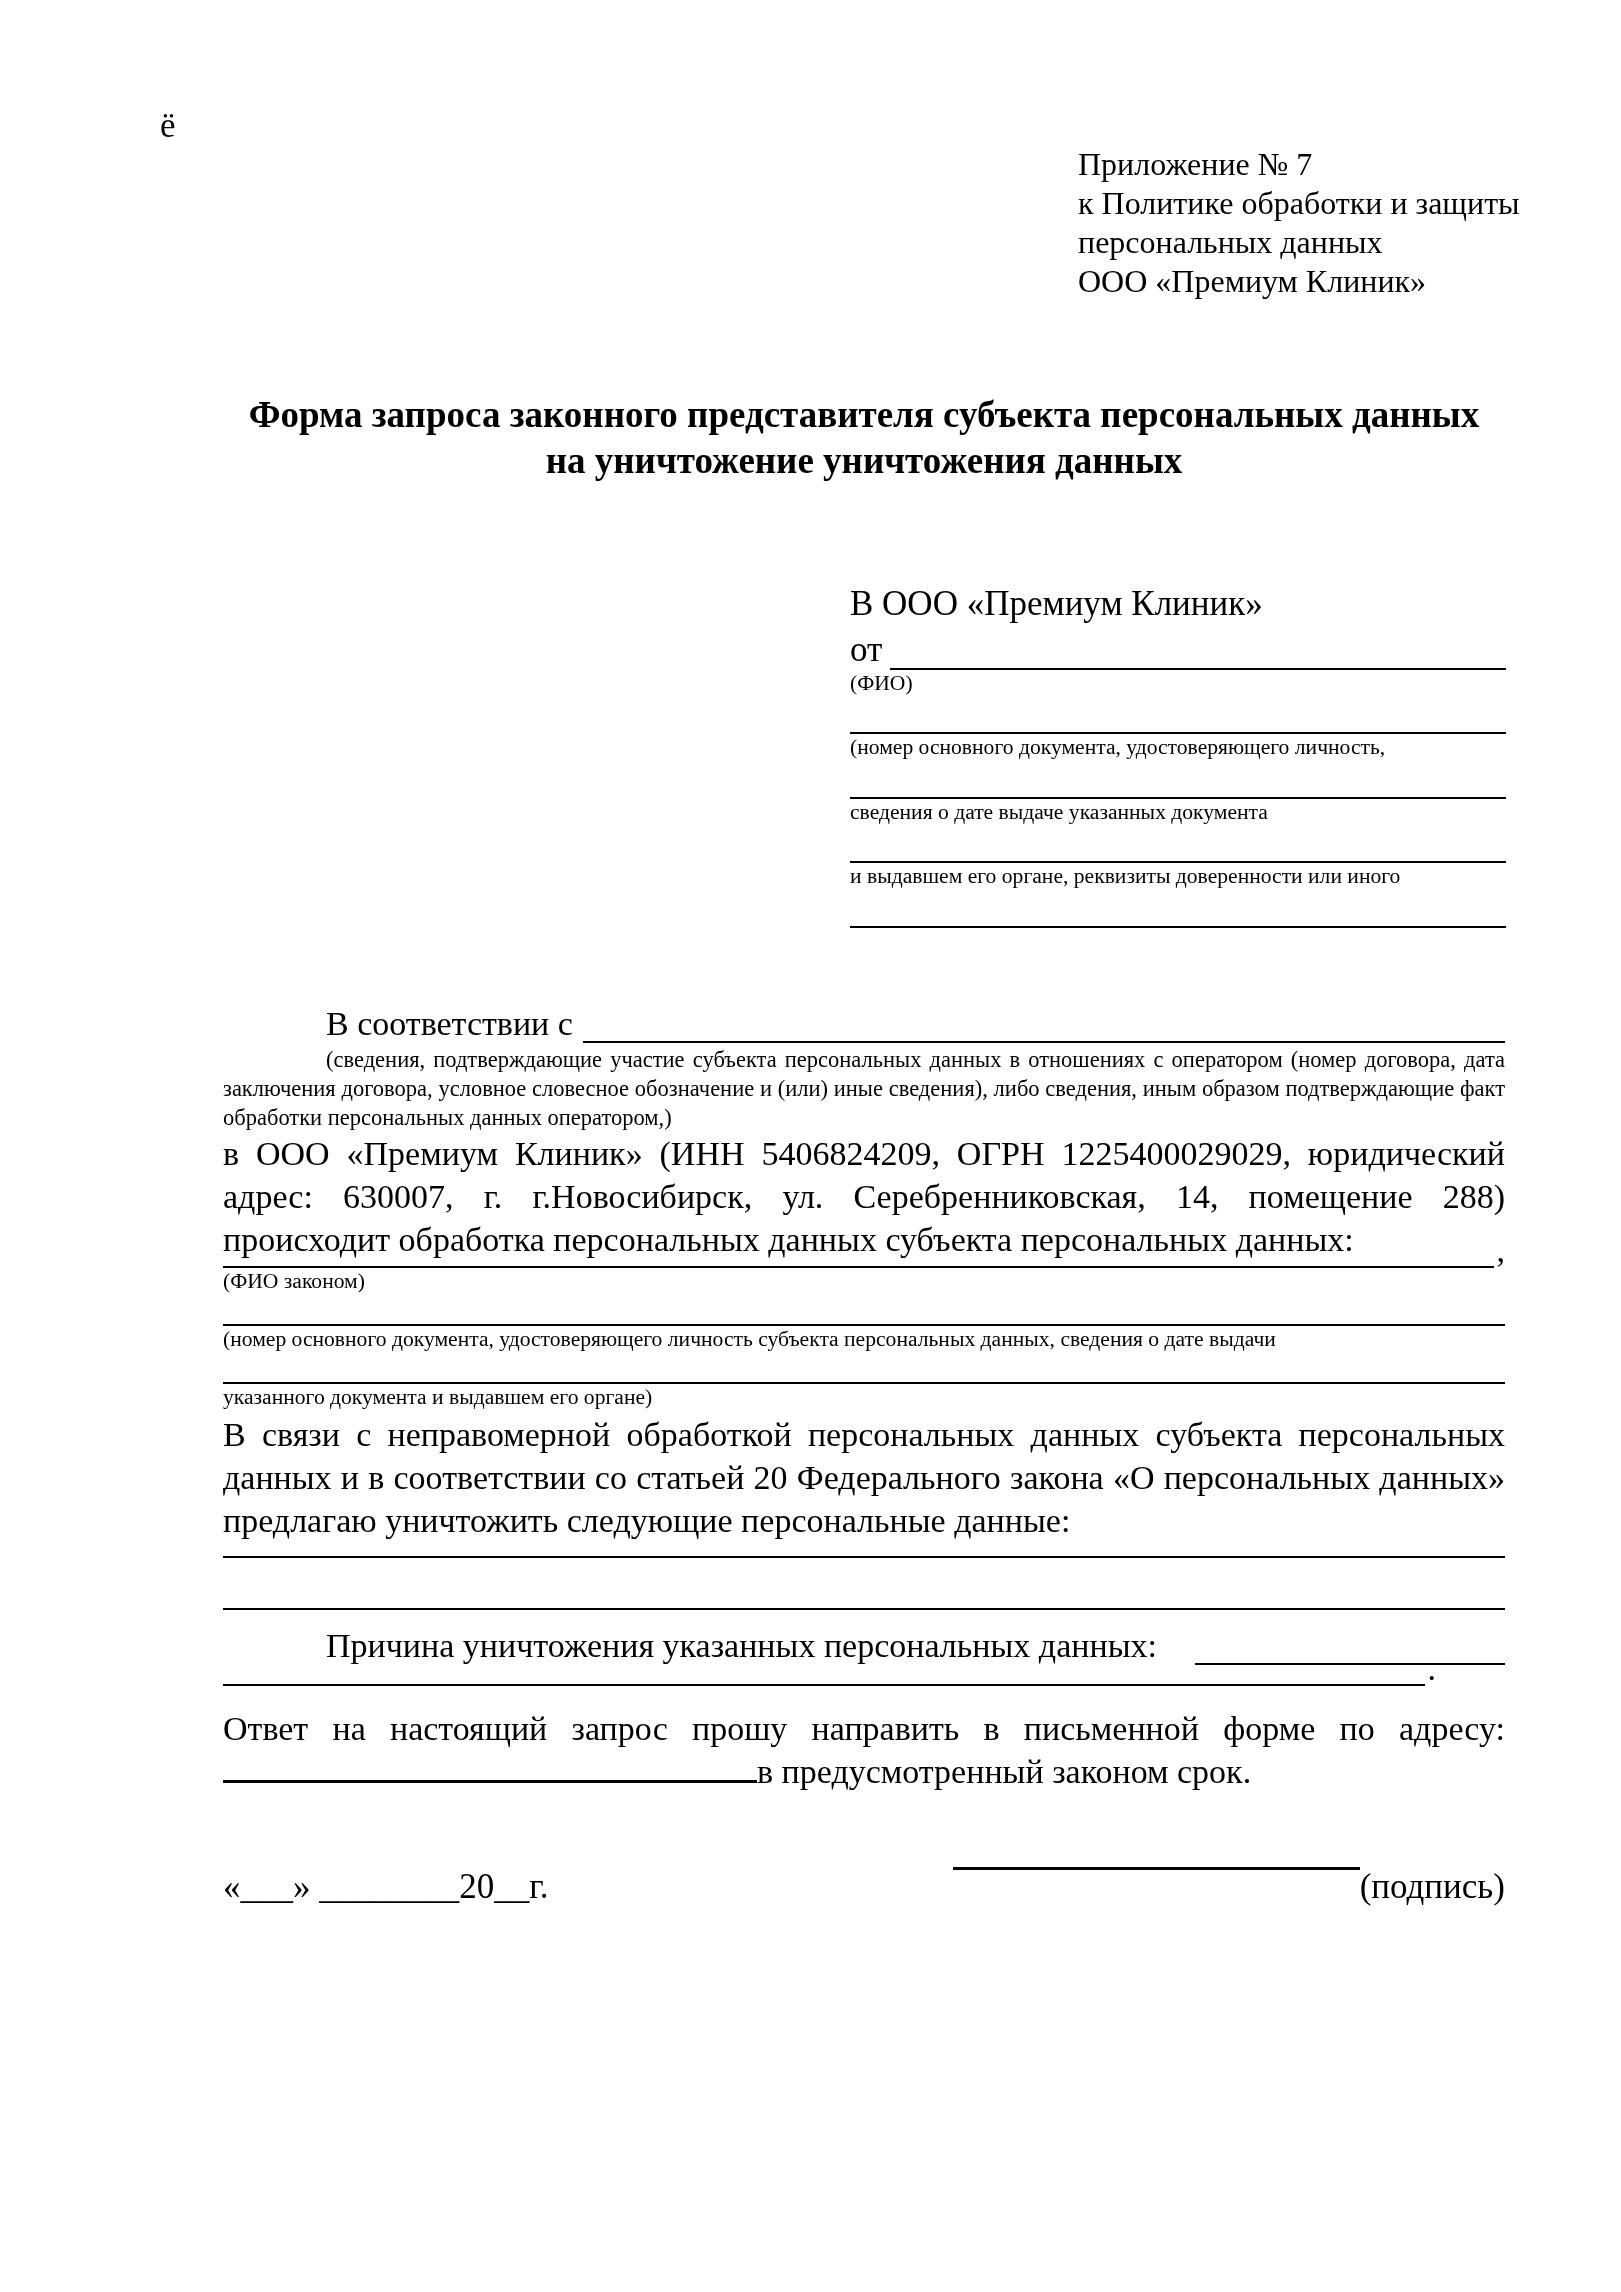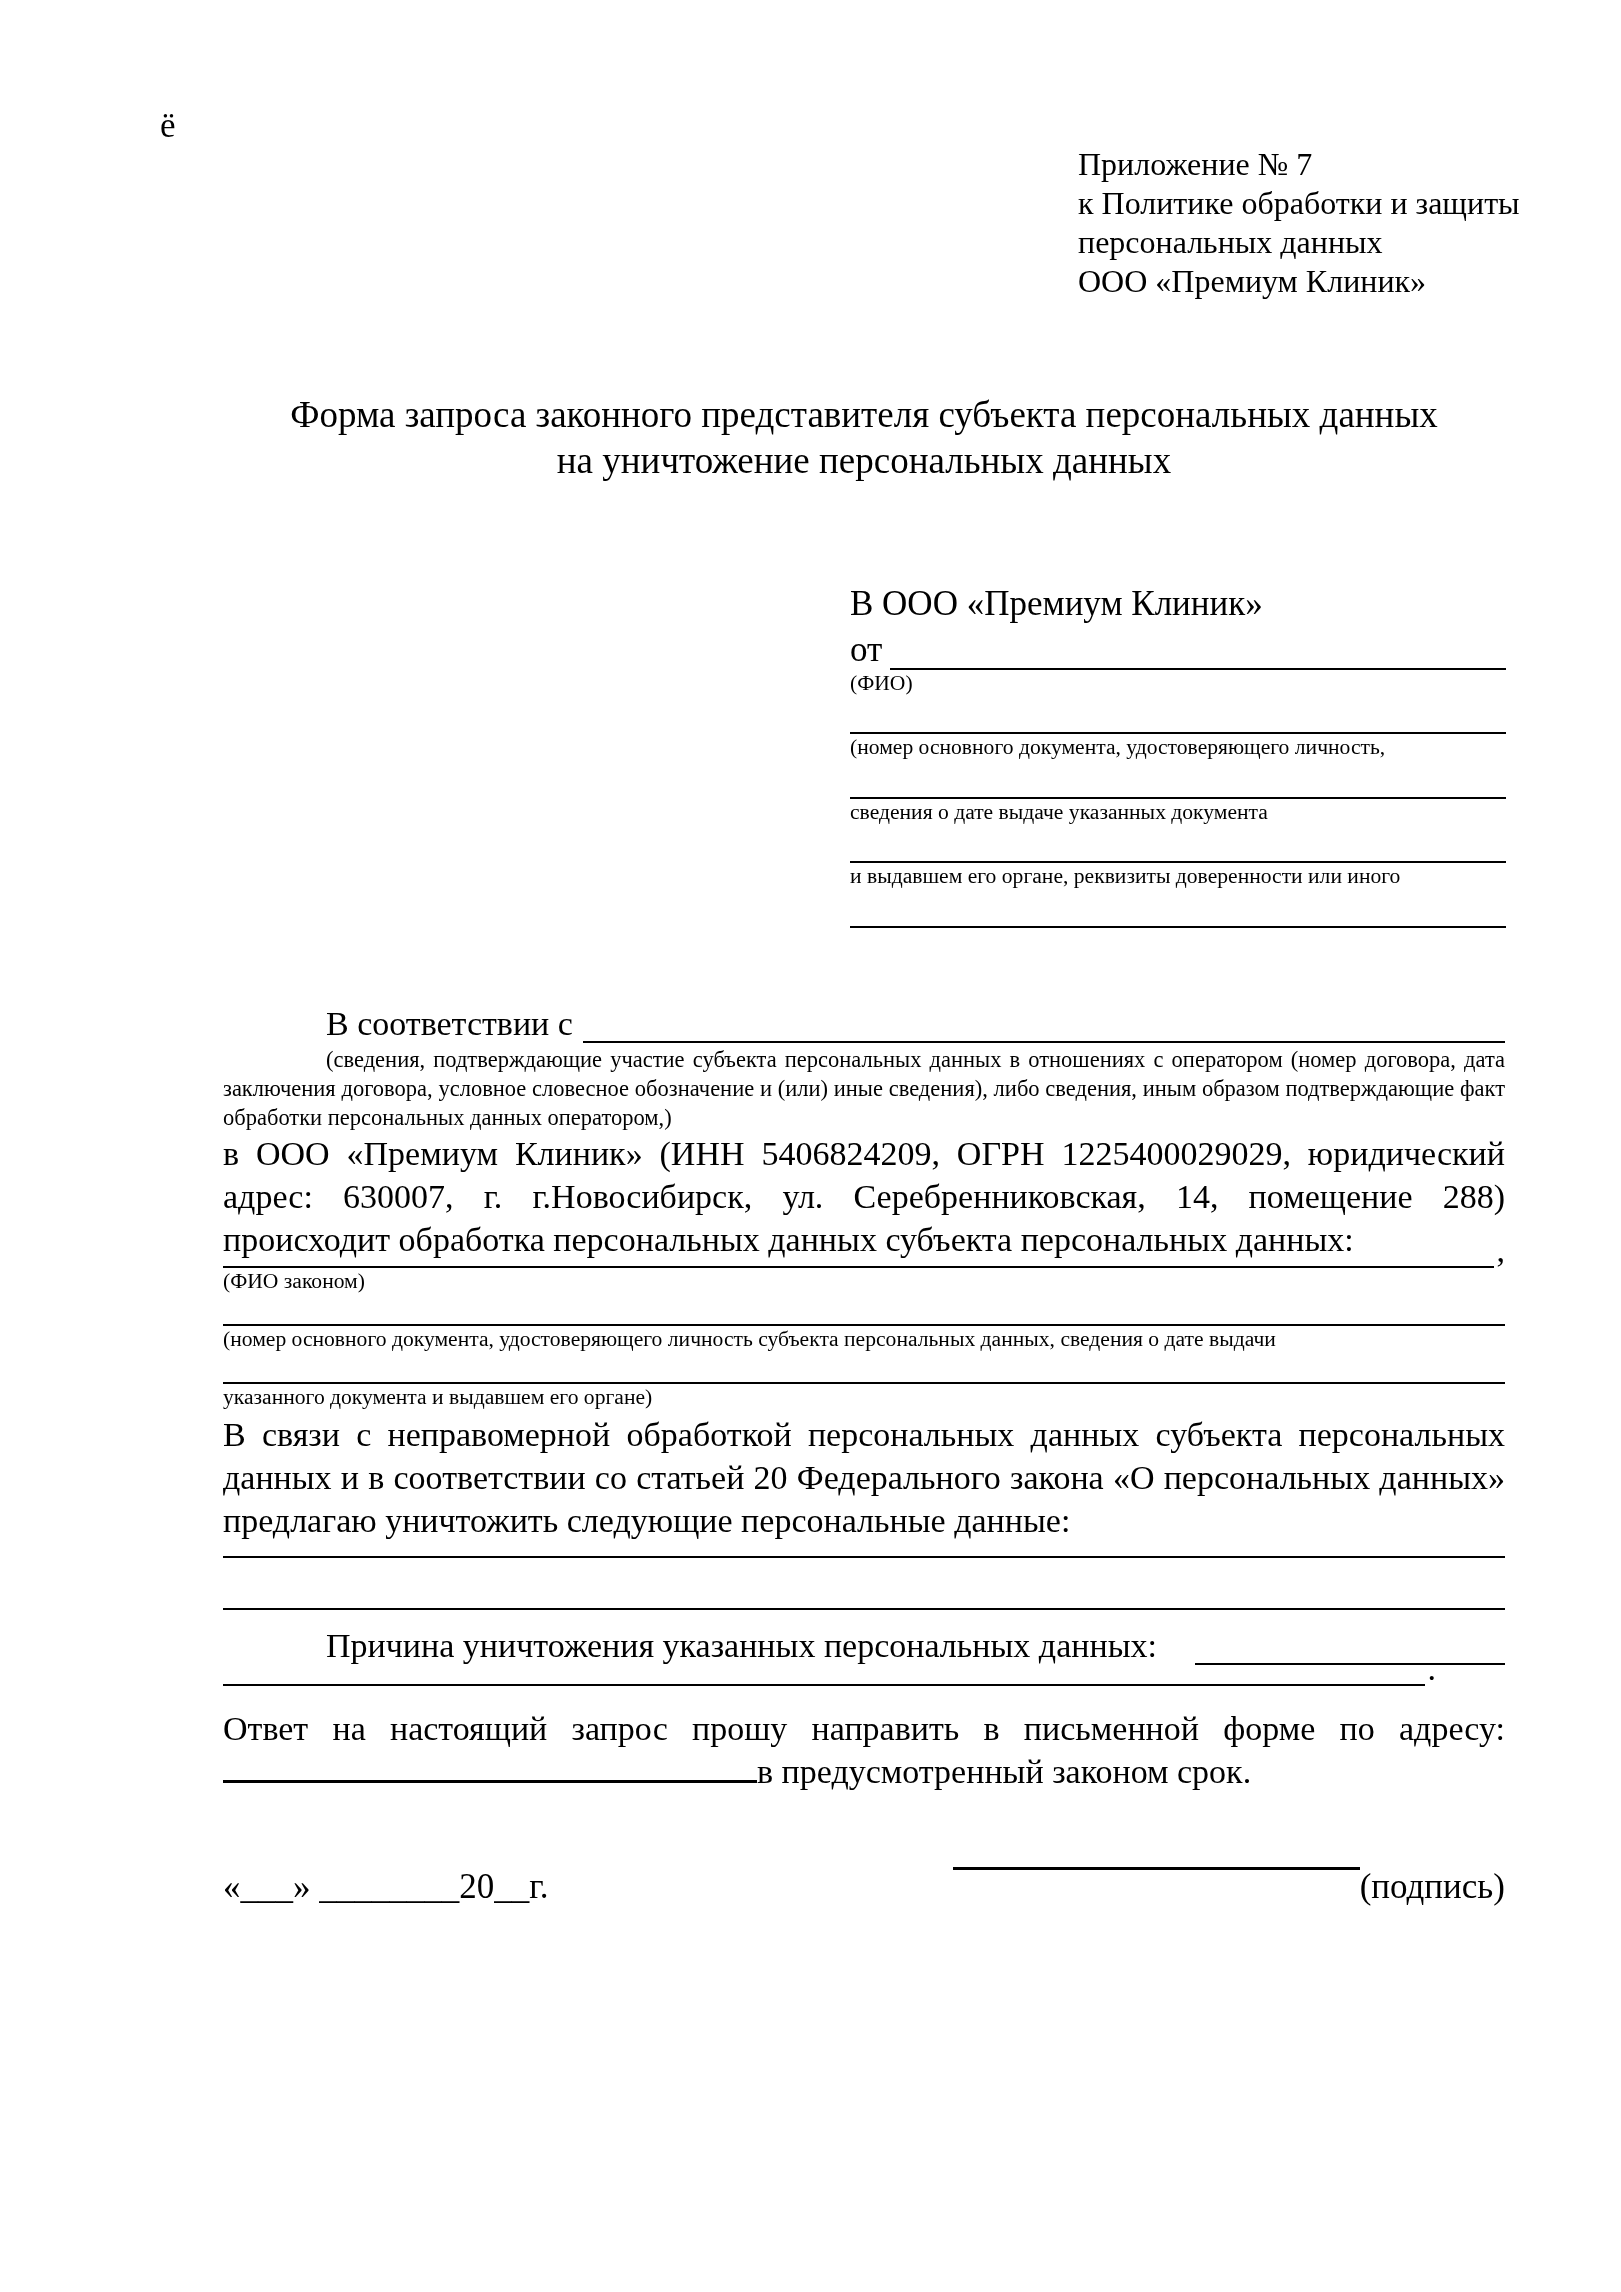--- a/index.html
+++ b/index.html
@@ -13,21 +13,21 @@
     margin:0 auto;
     overflow:hidden;
   }
   
   .stray { position:absolute; left:160px; top:106px; font-size:35px; }
   
   .appendix { position:absolute; left:1078px; top:145px; font-size:32px; line-height:39px; }
   
   .title {
     position:absolute; left:223px; top:392px; width:1282px;
-    text-align:center; font-weight:normal; font-size:37px; line-height:46px;
+    text-align:center; font-weight:bold; font-size:37px; line-height:46px;
   }
   
   .addressee { position:absolute; left:850px; top:584px; width:656px; font-size:35px; }
   .addressee .to { height:43px; }
   .row { display:flex; align-items:flex-end; }
   .from-row { height:43px; }
   .from-label { margin-right:7.8px; }
   .fill { flex:1; border-bottom:2.9px solid #000; }
   .field-line { border-bottom:2.9px solid #000; height:37px; }
   .cap { font-size:21.6px; line-height:27.4px; }
@@ -67,21 +67,21 @@
 
   <div class="appendix">
     <div>Приложение № 7</div>
     <div>к Политике обработки и защиты</div>
     <div>персональных данных</div>
     <div>ООО «Премиум Клиник»</div>
   </div>
 
   <div class="title">
     <div>Форма запроса законного представителя субъекта персональных данных</div>
-    <div>на уничтожение персональных данных</div>
+    <div>на уничтожение уничтожения данных</div>
   </div>
 
   <div class="addressee">
     <div class="to">В ООО «Премиум Клиник»</div>
     <div class="row from-row">
       <span class="from-label">от</span>
       <span class="fill"></span>
     </div>
     <div class="cap center">(ФИО)</div>
 

